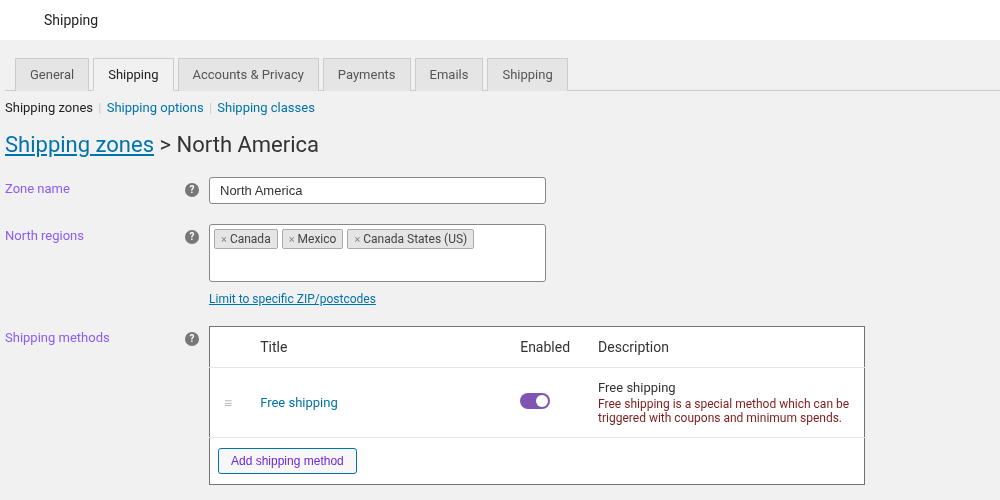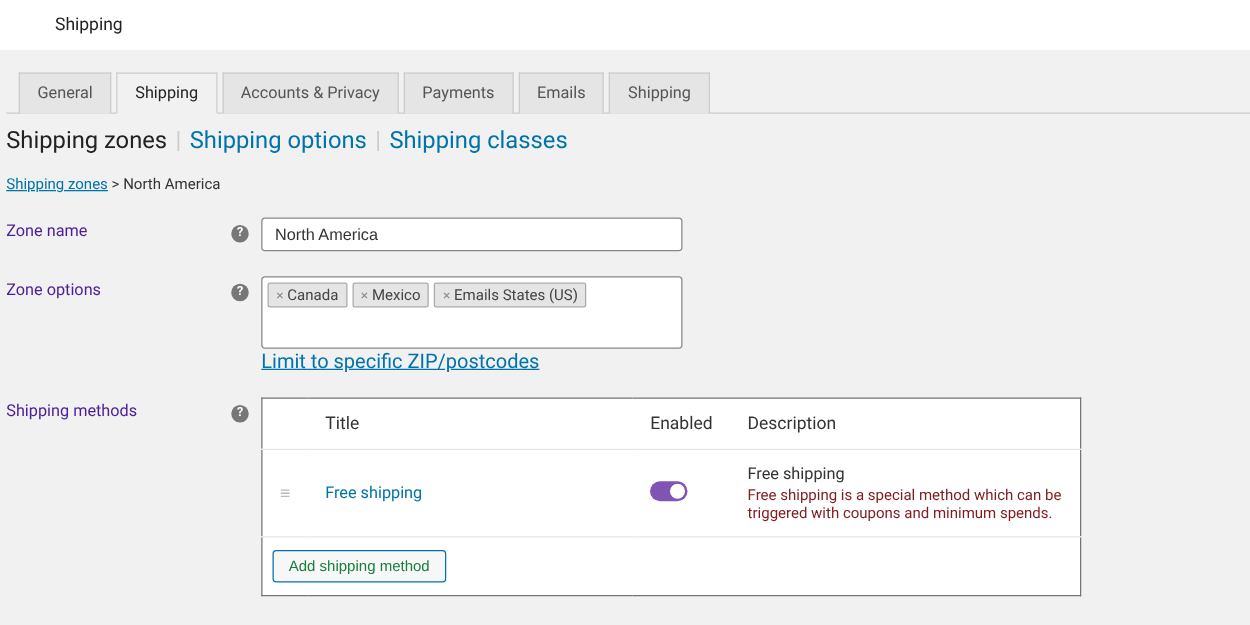--- a/index.html
+++ b/index.html
@@ -41,50 +41,50 @@
       margin-right: 4px;
       margin-bottom: -1px;
     }
     .tab.active {
       background: #f1f1f1;
       border-bottom: 1px solid #f1f1f1;
       color: #222;
     }
     .subtabs {
       padding: 9px 5px;
-      font-size: 19px;
+      font-size: 13px;
     }
     .subtabs a {
       color: #0073aa;
       text-decoration: none;
     }
     .subtabs .active {
       color: #222;
     }
     .subtabs .sep {
       color: #ccc;
       margin: 0 2px;
     }
     .breadcrumb {
       padding: 8px 5px 18px;
-      font-size: 12px;
+      font-size: 22px;
       color: #333;
     }
     .breadcrumb a {
       color: #0073aa;
       text-decoration: underline;
     }
     .form-table {
       width: 100%;
       border-collapse: collapse;
     }
     .form-table > tbody > tr > th {
       text-align: left;
       font-weight: normal;
-      color: #4c1d95;
+      color: #8b5cf6;
       width: 180px;
       vertical-align: top;
       padding: 6px 5px 18px;
       font-size: 13px;
     }
     .form-table > tbody > tr > td {
       padding: 2px 5px 18px;
       vertical-align: top;
     }
     .help-icon {
@@ -134,21 +134,22 @@
       color: #444;
       white-space: nowrap;
     }
     .region-tag .x {
       margin-right: 3px;
       color: #888;
       font-size: 11px;
     }
     .zip-link {
       display: inline-block;
-      font-size: 16px;
+      margin-top: 10px;
+      font-size: 12px;
       color: #0073aa;
       text-decoration: underline;
     }
     .methods-table {
       width: 656px;
       background: #fff;
       border: 1px solid #737373;
       border-collapse: collapse;
     }
     .methods-table th, .methods-table td {
@@ -202,21 +203,21 @@
     .desc-sub {
       color: #7f1d1d;
       font-size: 12px;
       margin-top: 2px;
     }
     .methods-footer td {
       padding: 10px 8px;
     }
     .btn-outline {
       border: 1px solid #0073aa;
-      color: #15803d;
+      color: #6d28d9;
       background: #f7f7f7;
       padding: 5px 12px;
       border-radius: 3px;
       font-size: 12px;
       cursor: pointer;
     }
     .field-cell { display: flex; align-items: flex-start; }
     .field-inner { display: flex; flex-direction: column; }
   </style>
 </head>
@@ -257,37 +258,37 @@
       <tr>
         <th>Zone name</th>
         <td>
           <div class="field-cell">
             <span class="help-icon">?</span>
             <input class="text-input" type="text" value="North America" style="">
           </div>
         </td>
       </tr>
       <tr>
-        <th>Zone options</th>
+        <th>North regions</th>
         <td>
           <div class="field-cell">
             <span class="help-icon">?</span>
             <div class="field-inner">
               <div class="regions-box">
                 <span class="region-tag">
                     <span class="x">×</span>
                     <span>Canada</span>
                   </span>
                 <span class="region-tag">
                     <span class="x">×</span>
                     <span>Mexico</span>
                   </span>
                 <span class="region-tag">
                     <span class="x">×</span>
-                    <span>Emails States (US)</span>
+                    <span>Canada States (US)</span>
                   </span>
               </div>
               <a href="#" class="zip-link">Limit to specific ZIP/postcodes</a>
             </div>
           </div>
         </td>
       </tr>
       <tr>
         <th>Shipping methods</th>
         <td>

